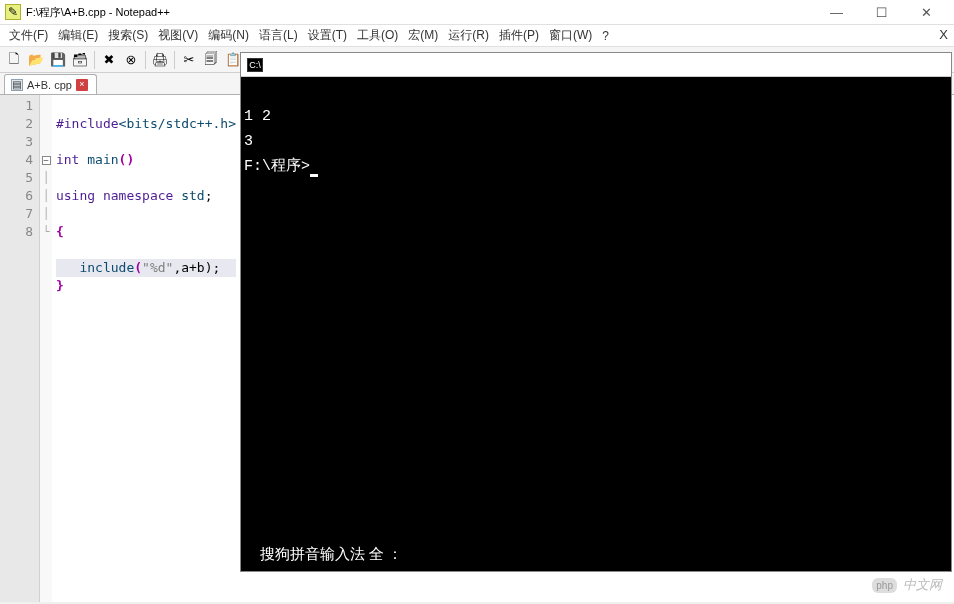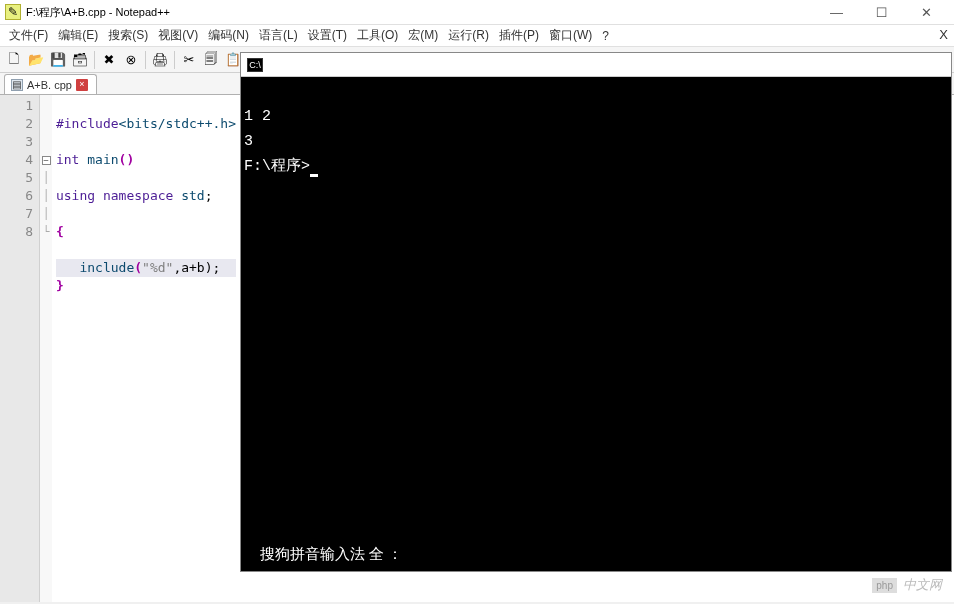--- a/index.html
+++ b/index.html
@@ -209,21 +209,21 @@
       display: flex;
       align-items: center;
       gap: 6px;
       font-style: italic;
     }
     .wm-badge {
       background: #ddd;
       color: #999;
       font-size: 10px;
       padding: 2px 4px;
-      border-radius: 0;
+      border-radius: 6px;
       font-style: normal;
     }
   </style>
 </head>
 <body>
 
 <div class="titlebar">
   <span class="titlebar-icon">✎</span>
   <span class="title-text">F:\程序\A+B.cpp - Notepad++</span>
   <div class="window-controls">

